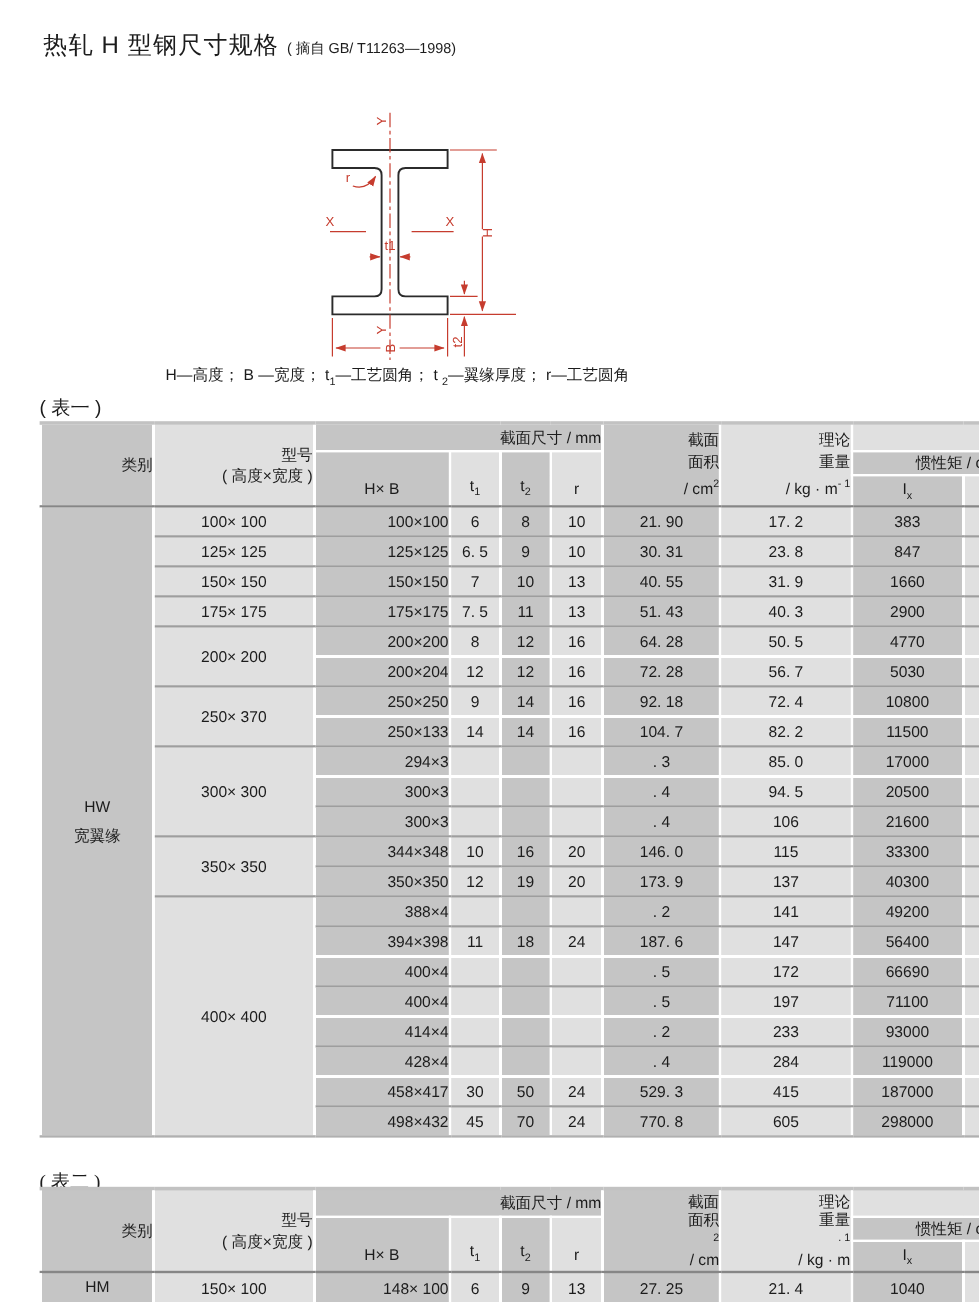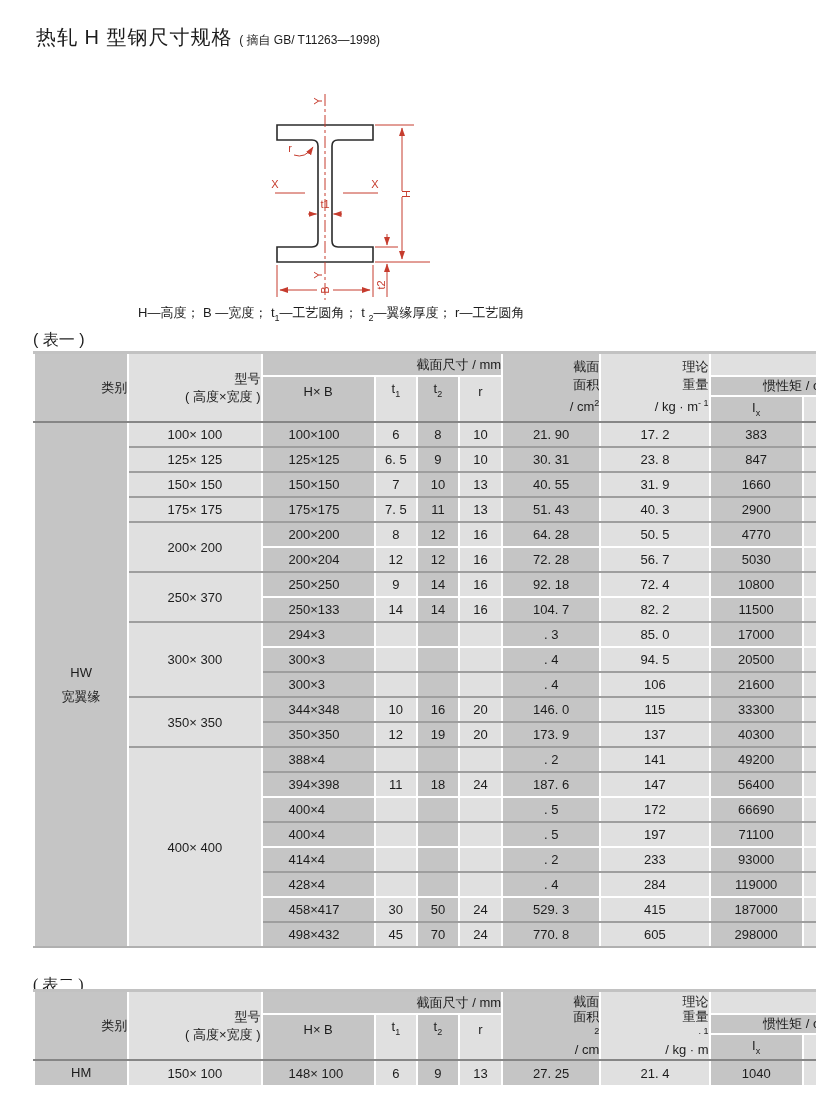--- a/index.html
+++ b/index.html
@@ -31,27 +31,27 @@
   table{border-collapse:collapse;table-layout:fixed;width:841px;font-size:13px;}
   th,td{border:2px solid #ffffff;padding:0;margin:0;text-align:center;font-weight:normal;
         white-space:nowrap;overflow:hidden;}
   .dk{background:#c5c5c5;}
   .lt{background:#e0e0e0;}
   .toprow{border-top:3px solid #c2c2c2;}
   .headbottom{border-bottom:2px solid #868686;}
   tr.hA th{height:21px;text-align:right;}
   tr.hB th{height:18px;}
   tr.hC th{height:24px;}
-  th.botlab{vertical-align:bottom;padding-bottom:22px;}
+  th.botlab{vertical-align:bottom;padding-bottom:6px;}
   .cell-lines div{line-height:18px;}
   .cell-lines.tight div{line-height:15px;}
   sup{font-size:9px;}
   sub{font-size:9px;}
   tbody td{height:23px;}
-  td.hxbcell{text-align:left;padding-left:26px;}
+  td.hxbcell{text-align:right;padding-left:26px;}
   .gline{border-bottom-color:#9e9e9e;}
   .tend{border-bottom-color:#b0b0b0;}
   .catcell div{line-height:24px;}
 </style>
 </head>
 <body>
 
 <div id="title" class="abs">
   <span>热轧 H 型钢尺寸规格</span>
   <span class="note"><span>( 摘自</span><span> GB/ T11263—1998)</span></span>

